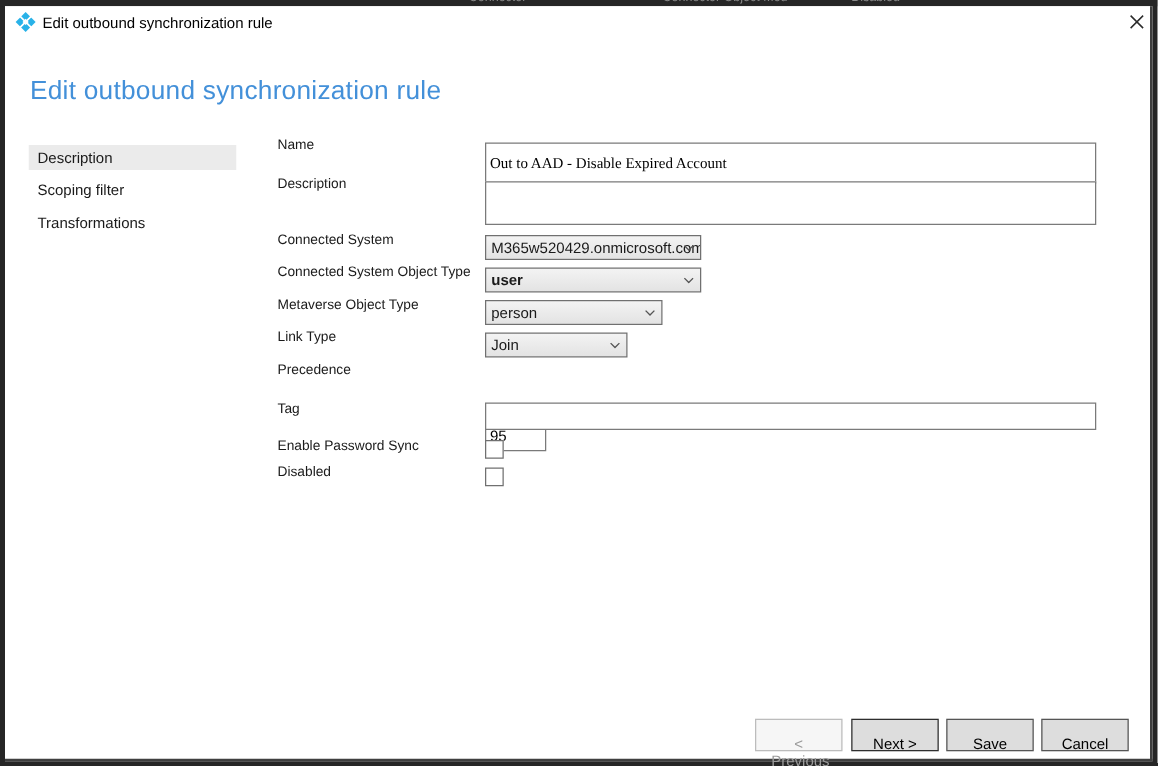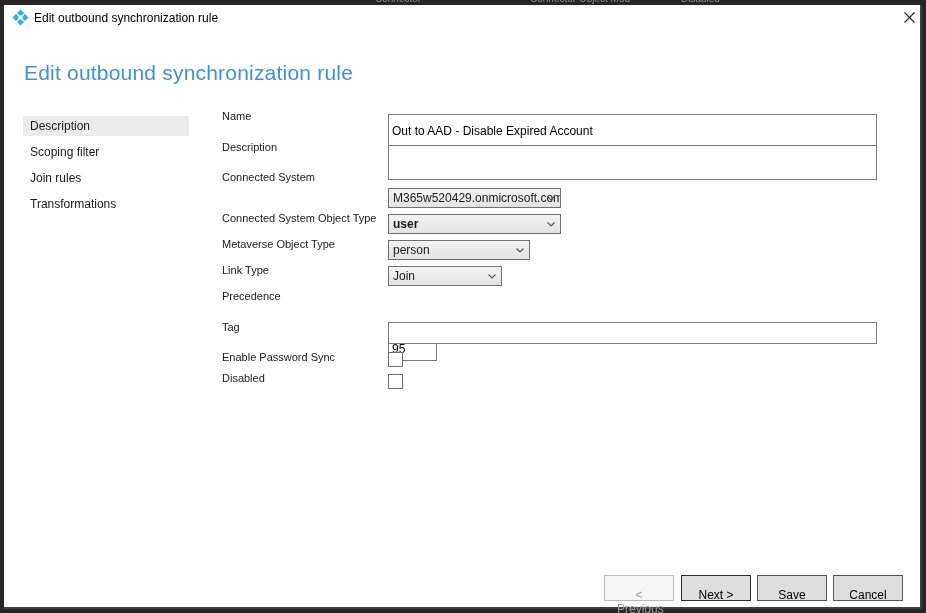--- a/index.html
+++ b/index.html
@@ -57,21 +57,21 @@
   .nav-item.selected { background:#EBEBEB; }
 
   
   .flabel { position:absolute; left:218px; font-size:11px; white-space:nowrap; }
   .ctrl { position:absolute; left:384px; }
 
   input.text, textarea.text {
     border:1px solid #7a7a7a; background:#fff; font-family:"Liberation Sans", sans-serif;
     font-size:12px; padding:1px 3px; outline:none; resize:none;
   }
-  #name-input      { top:109px; width:489px; height:33px; }
+  #name-input      { top:109px; width:489px; height:33px;font-family:Liberation Serif, serif; }
   #desc-input      { top:140px; width:489px; height:35px; }
   #precedence-input{ top:286px; width:49px;  height:26px; padding-top:2px;margin-top:44px; }
   #tag-input       { top:317px; width:489px; height:22px; }
 
   .combo {
     height:20px; background:linear-gradient(#f3f3f3,#e3e3e3);
     border:1px solid #707070; display:flex; align-items:center;
     font-size:12px; padding:0 20px 0 4px; position:absolute; cursor:default;
     white-space:nowrap; overflow:hidden;
   }
@@ -127,27 +127,26 @@
         <path d="M1.5 1.5 L11.5 11.5 M11.5 1.5 L1.5 11.5" stroke="#2b2b2b" stroke-width="1.2"></path>
       </svg>
     </div>
   </div>
 
   <div class="page-heading" style="color:#4390D9;">Edit outbound synchronization rule</div>
 
   <div class="nav">
     <div class="nav-item selected">Description</div>
     <div class="nav-item">Scoping filter</div>
-    <div class="nav-item">Join rules</div>
     <div class="nav-item">Transformations</div>
   </div>
 
   <div class="flabel" style="top:105px;">Name</div>
   <div class="flabel" style="top:136px;">Description</div>
-  <div class="flabel" style="top:166px;">Connected System</div>
+  <div class="flabel" style="top:181px;">Connected System</div>
   <div class="flabel" style="top:207px;">Connected System Object Type</div>
   <div class="flabel" style="top:233px;">Metaverse Object Type</div>
   <div class="flabel" style="top:259px;">Link Type</div>
   <div class="flabel" style="top:285px;">Precedence</div>
   <div class="flabel" style="top:316px;">Tag</div>
   <div class="flabel" style="top:346px;">Enable Password Sync</div>
   <div class="flabel" style="top:367px;">Disabled</div>
 
   <input id="name-input" class="ctrl text" type="text" value="Out to AAD - Disable Expired Account" style="">
 

